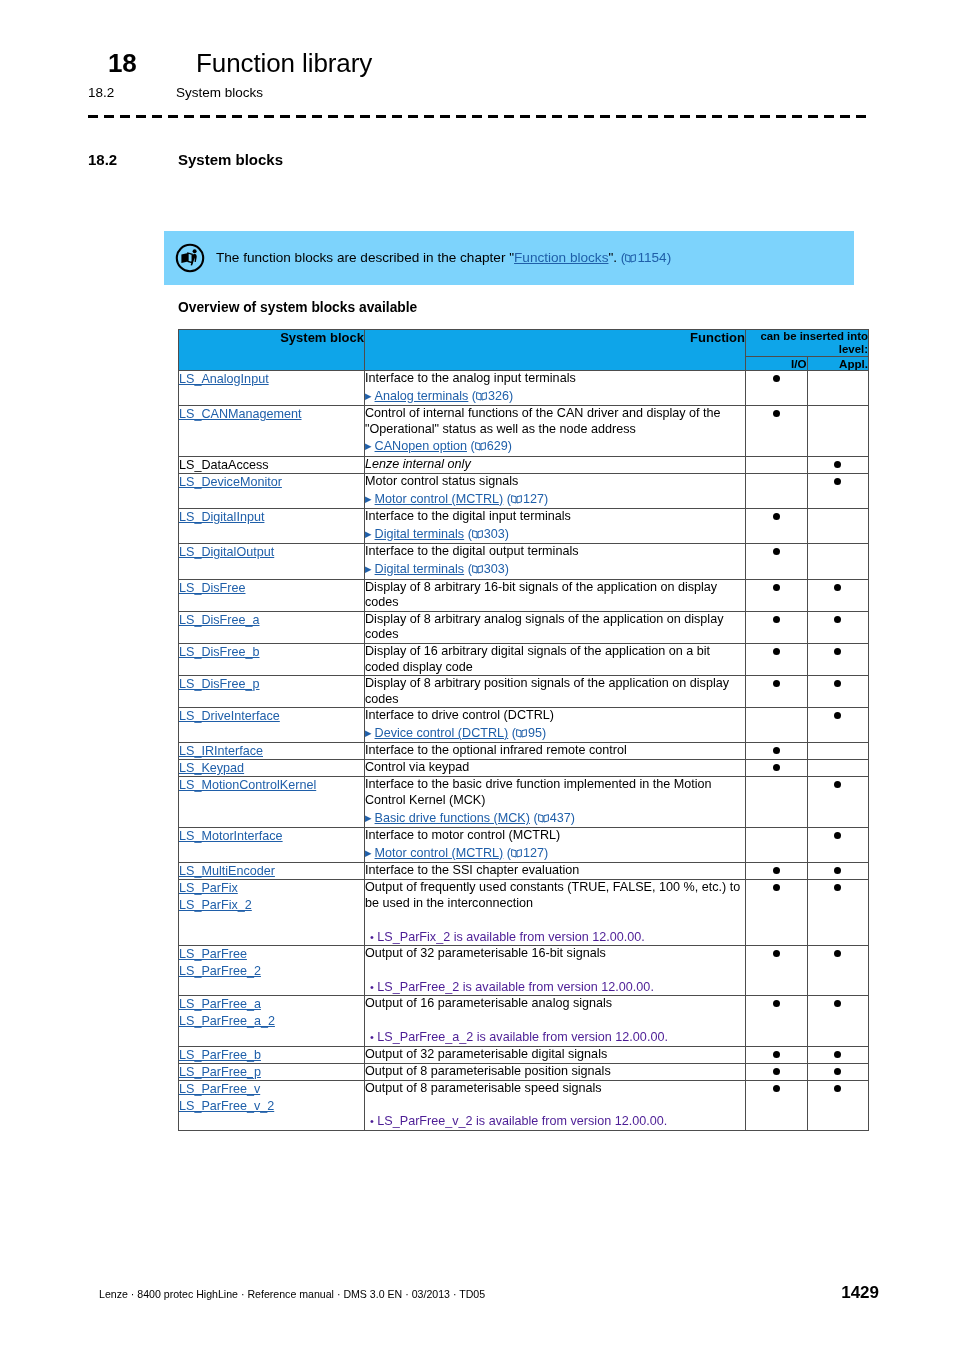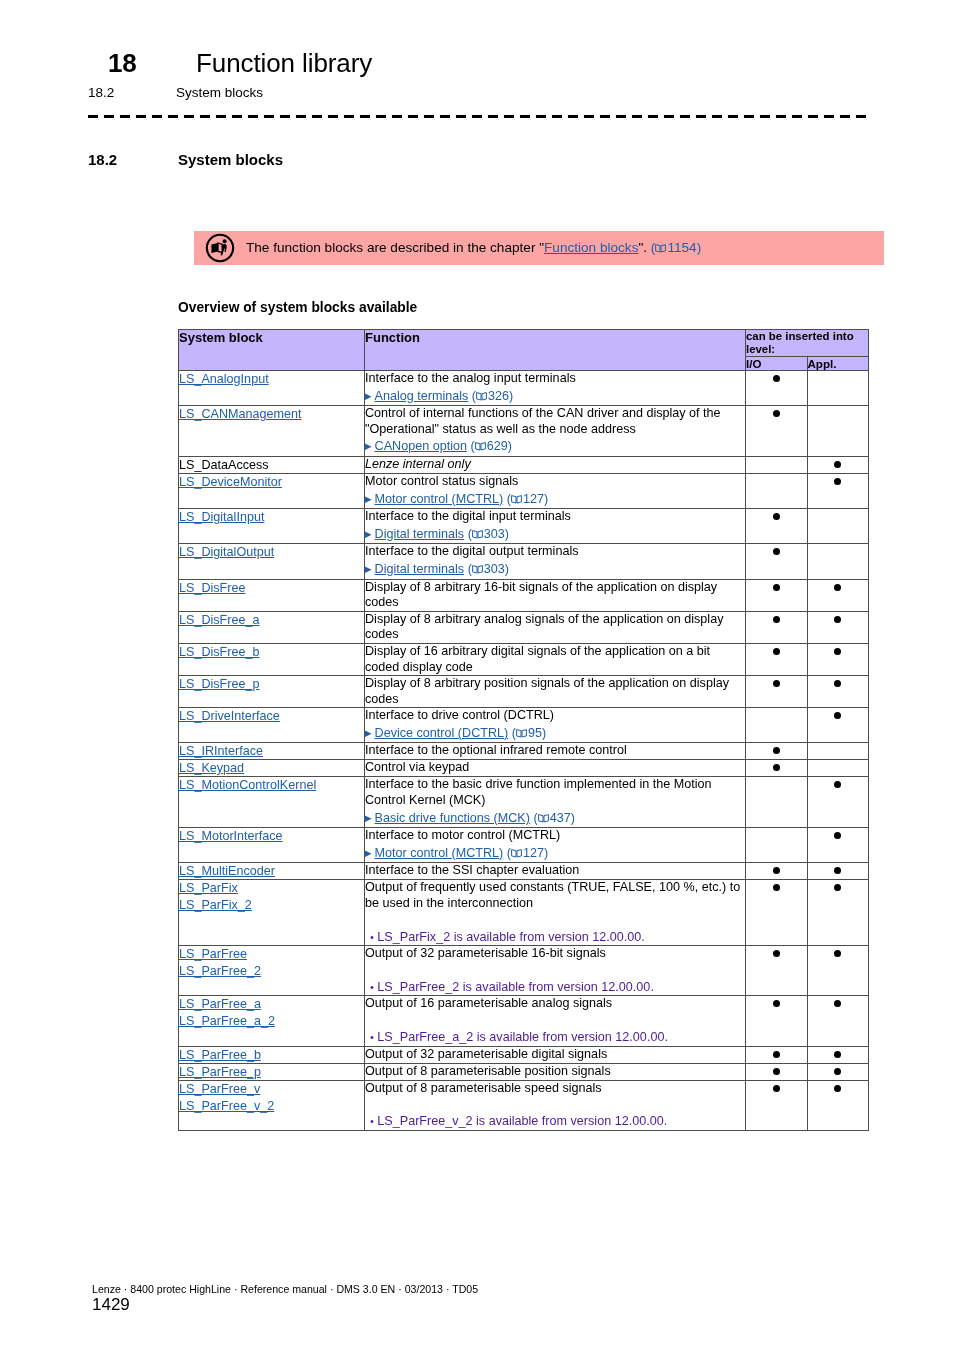--- a/index.html
+++ b/index.html
@@ -96,25 +96,25 @@
     left: 178px;
     top: 192px;
     width: 690px;
     font-size: 13.6px;
     line-height: 18px;
   }
 
   
   .note-box {
     position: absolute;
-    left: 194px;
+    left: 164px;
     top: 231px;
     width: 690px;
-    height: 34px;
-    background: #fca5a5;
+    height: 54px;
+    background: #7dd3fc;
     display: flex;
     align-items: center;
   }
   .note-icon {
     width: 52px;
     display: flex;
     justify-content: center;
     align-items: center;
     flex: 0 0 52px;
   }
@@ -146,23 +146,23 @@
     table-layout: fixed;
     font-size: 12.6px;
   }
   table.sysblocks th,
   table.sysblocks td {
     border: 1px solid #4d4d4d;
     vertical-align: top;
     padding: 0;
   }
   table.sysblocks thead th {
-    background: #c4b5fd;
+    background: #0ea5e9;
     font-weight: bold;
-    text-align: left;
+    text-align: right;
   }
   .th-block   { width: 185px; padding: 6px 0 6px 8px; font-size: 13px; }
   .th-func    { width: 380px; padding: 6px 0 6px 8px; font-size: 13px; }
   .th-level   { width: 122px; text-align: center; font-weight: normal;
                 font-size: 11.4px; line-height: 13px; padding: 5px 4px 4px 4px; }
   .th-io, .th-appl {
     width: 61px; text-align: center; font-weight: normal;
     font-size: 11.6px; padding: 3px 0 4px 0;
     background: #c8c8c8;
   }
@@ -215,30 +215,29 @@
     font-size: 12.6px;
     line-height: 15.6px;
   }
   .vbullet .bul { font-size: 11px; }
 
   .blockname-2 { margin-top: 1px; }
 
   
   .footer {
     position: absolute;
-    left: 92px;
+    left: 99px;
     top: 1283px;
     width: 780px;
     display: flex;
     justify-content: space-between;
     align-items: baseline;
-    flex-direction: column;
   }
   .footer-left { font-size: 10.6px; }
-  .footer-right { font-size: 17px; font-weight: normal; }
+  .footer-right { font-size: 17px; font-weight: bold; }
 </style>
 </head>
 <body>
 
 <div class="page">
 
   <div class="runhead">
     <div class="runhead-row1">
       <div class="runhead-num">18</div>
       <div class="runhead-title">Function library</div>

